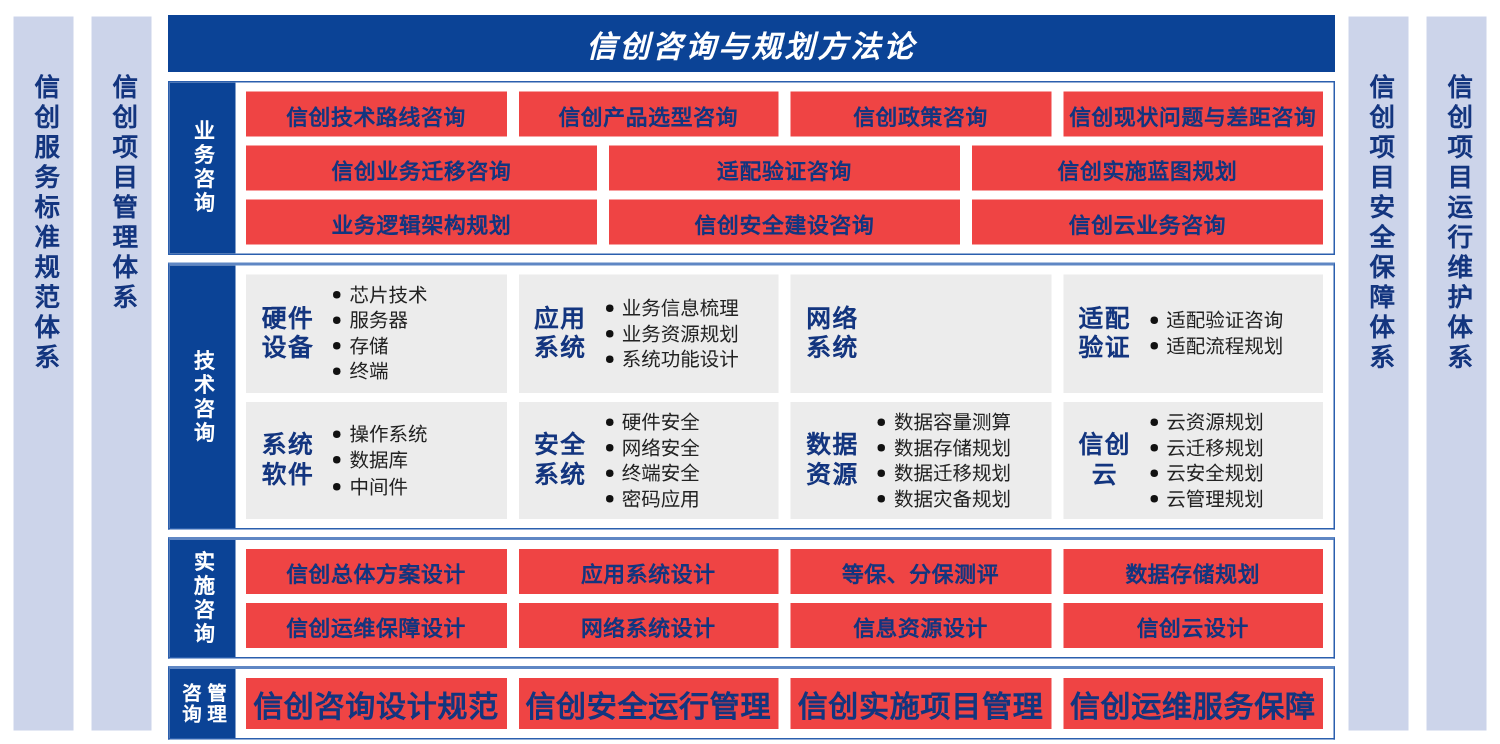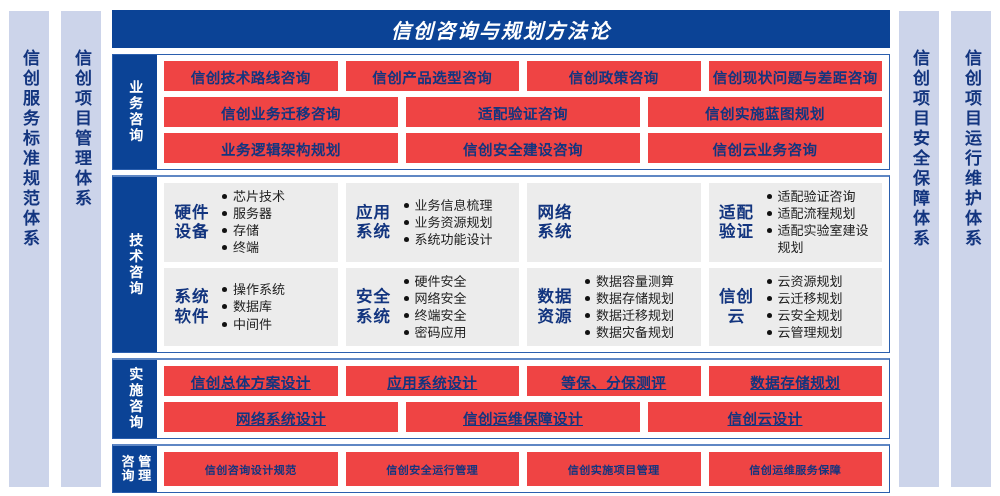--- a/index.html
+++ b/index.html
@@ -187,22 +187,22 @@
     content: "";
     position: absolute;
     left: 2px;
     top: 6px;
     width: 5px;
     height: 5px;
     border-radius: 50%;
     background: #111111;
   }
 
-  .sec-impl .chip { height: 30px; text-decoration: underline; }
-  .sec-mgmt .chip { height: 34px; font-size: 11px; }
+  .sec-impl .chip { height: 30px; }
+  .sec-mgmt .chip { height: 34px; font-size: 20px; }
 </style>
 </head>
 <body>
 
 <div id="root">
 
   <div class="pillar left-1">
     <span class="pillar-label">信创服务标准规范体系</span>
   </div>
   <div class="pillar left-2">
@@ -265,21 +265,20 @@
           <div class="card">
             <div class="card-title">网络
 系统</div>
           </div>
           <div class="card">
             <div class="card-title">适配
 验证</div>
             <ul class="card-list">
               <li>适配验证咨询</li>
               <li>适配流程规划</li>
-              <li>适配实验室建设规划</li>
             </ul>
           </div>
         </div>
         <div class="row tech-row">
           <div class="card">
             <div class="card-title">系统
 软件</div>
             <ul class="card-list">
               <li>操作系统</li>
               <li>数据库</li>
@@ -325,22 +324,23 @@
         <span class="v">实施咨询</span>
       </div>
       <div class="sec-body">
         <div class="row">
           <div class="chip">信创总体方案设计</div>
           <div class="chip">应用系统设计</div>
           <div class="chip">等保、分保测评</div>
           <div class="chip">数据存储规划</div>
         </div>
         <div class="row">
+          <div class="chip">信创运维保障设计</div>
           <div class="chip">网络系统设计</div>
-          <div class="chip">信创运维保障设计</div>
+          <div class="chip">信息资源设计</div>
           <div class="chip">信创云设计</div>
         </div>
       </div>
     </div>
 
     <div class="section sec-mgmt">
       <div class="sec-label two-col">
         <span class="v">咨询</span>
         <span class="v">管理</span>
       </div>

